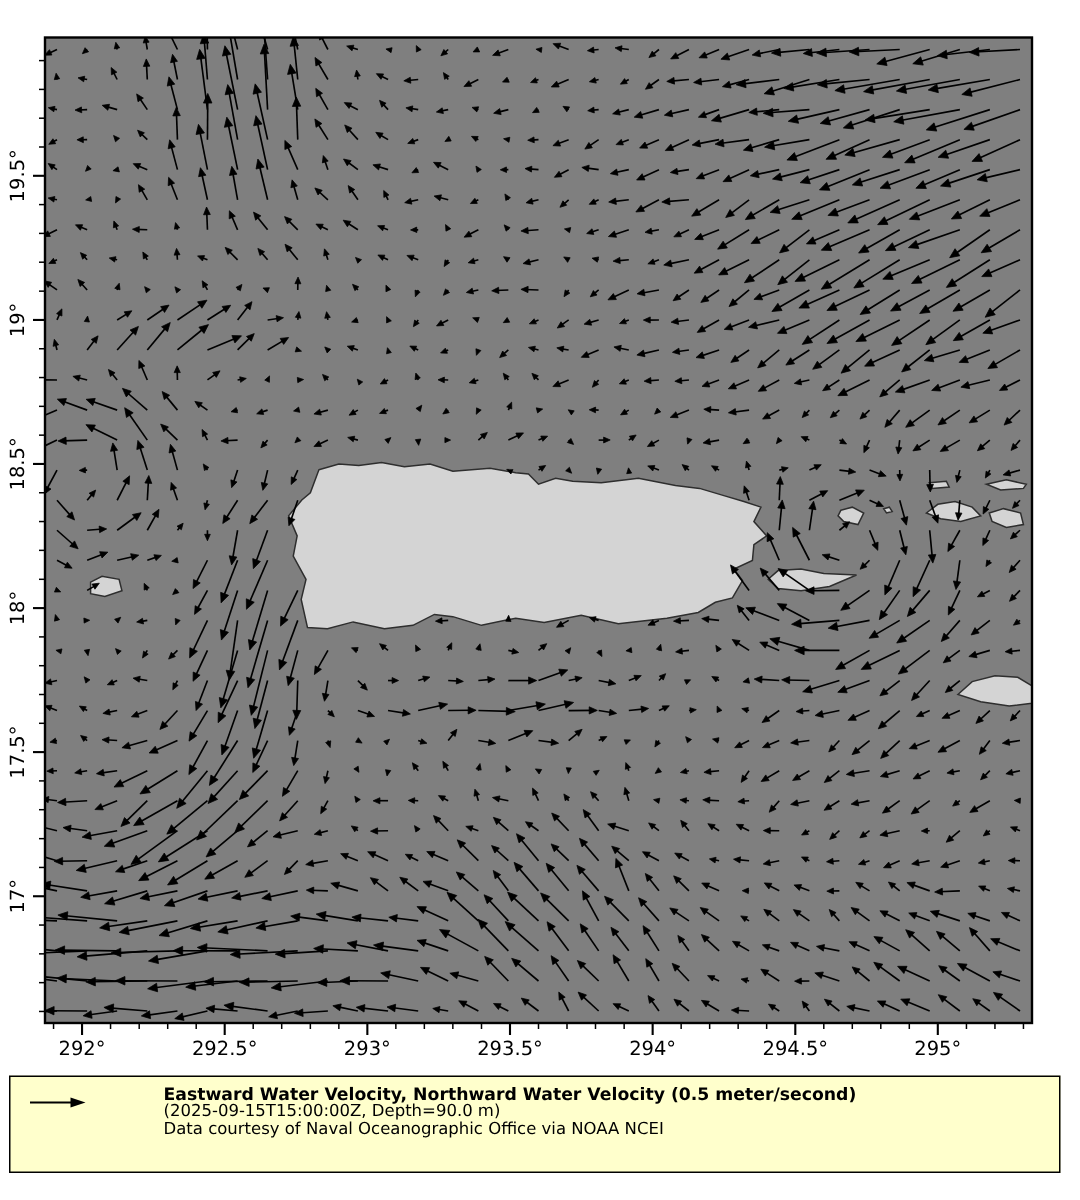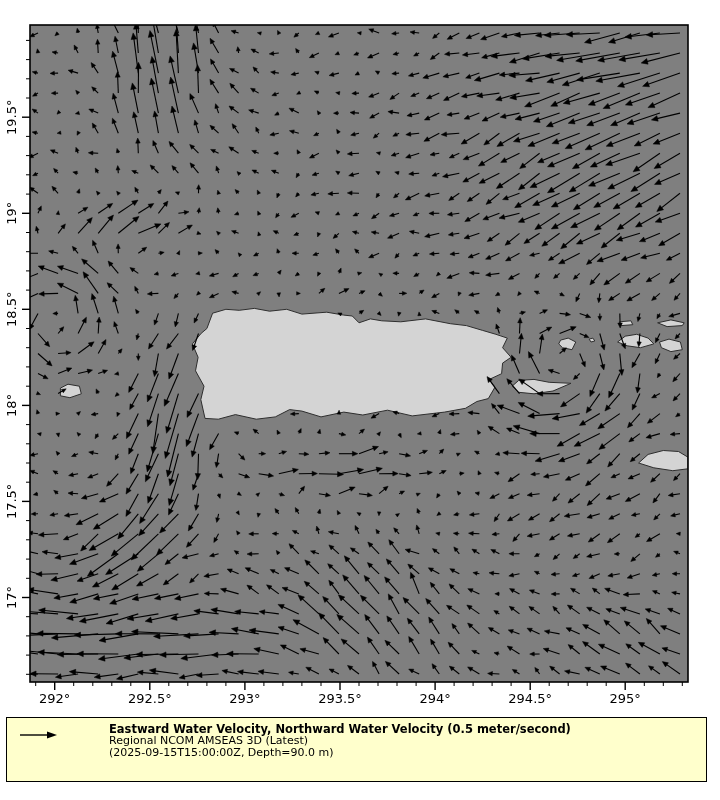--- a/index.html
+++ b/index.html
@@ -2108,17 +2108,17 @@
       </g>
     </svg>
 
   <div class="legend">
     <svg class="leg-arrow" width="40" height="12">
       <line x1="1" y1="6" x2="30" y2="6" stroke="#000" stroke-width="1.4"></line>
       <polygon points="38,6 28,2.6 28,9.4" fill="#000"></polygon>
     </svg>
     <div class="leg-text">
       <div class="leg-title">Eastward Water Velocity, Northward Water Velocity (0.5 meter/second)</div>
-      <div class="leg-line">Regional NCOM AMSEAS 3D (Latest)</div>
       <div class="leg-line">(2025-09-15T15:00:00Z, Depth=90.0 m)</div>
+      <div class="leg-line">Data courtesy of Naval Oceanographic Office via NOAA NCEI</div>
     </div>
   </div>
 </div>
 
 </body></html>

